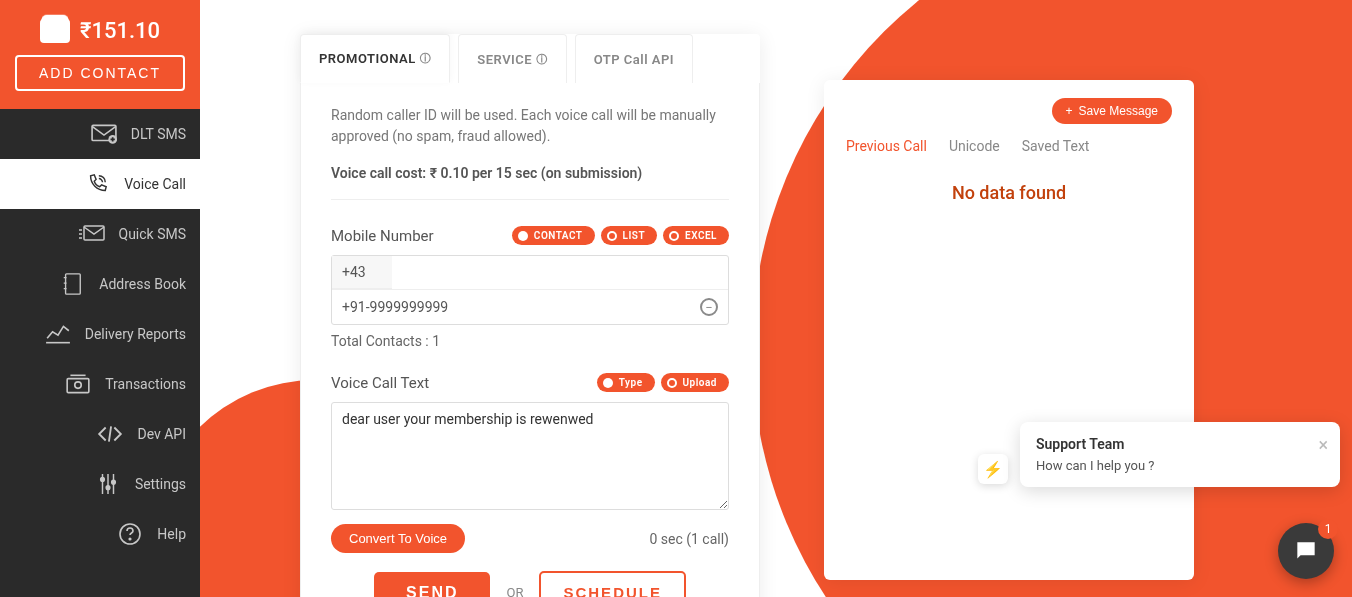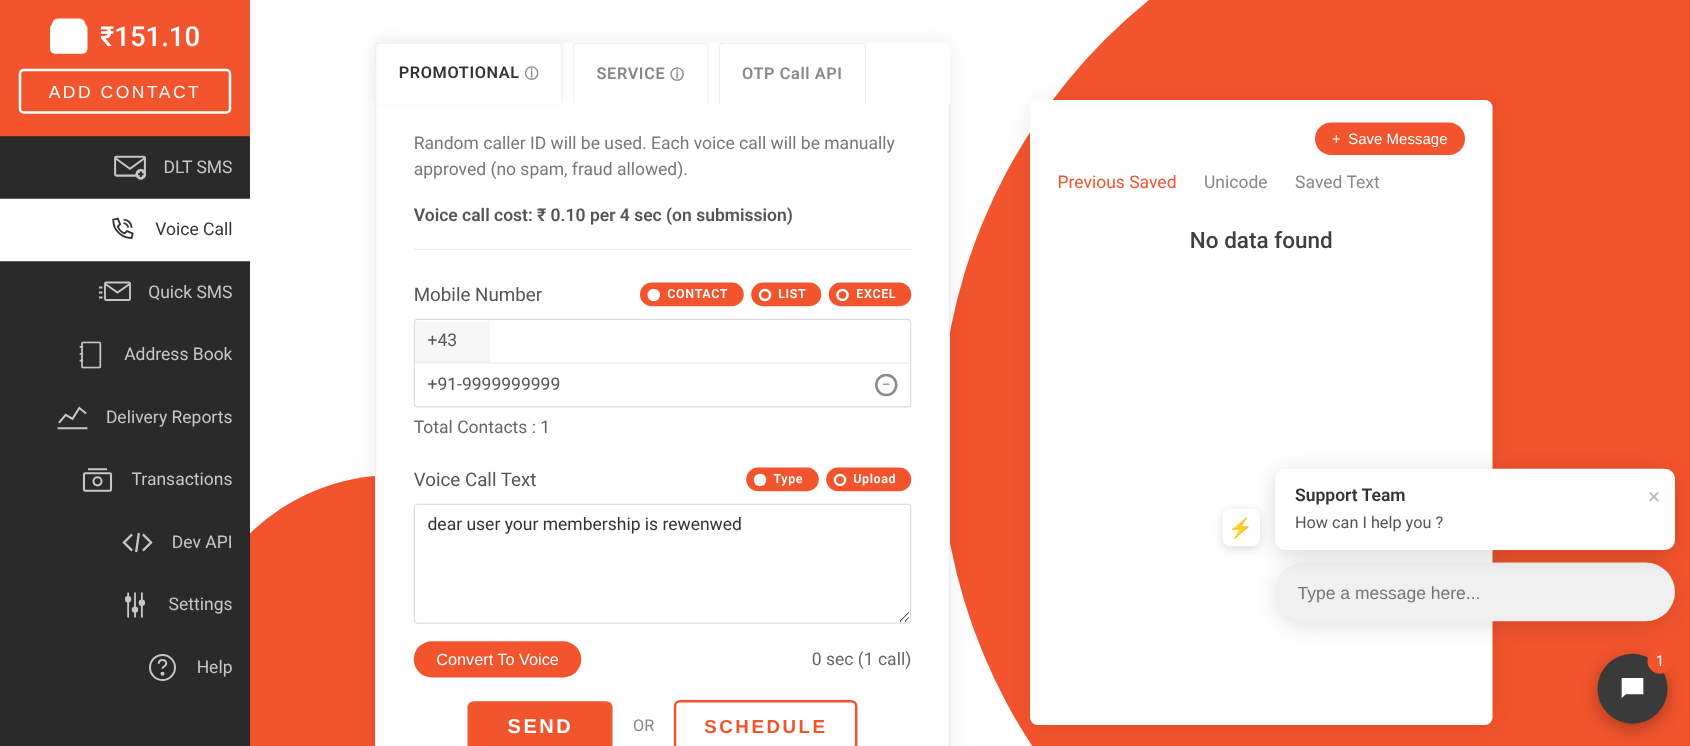--- a/index.html
+++ b/index.html
@@ -164,21 +164,21 @@
   .mobile-box .prefix-row{border-bottom:1px solid #eee;}
   .mobile-box input.prefix-inp{border:none;outline:none;font-size:14px;padding:8px 6px;width:calc(100% - 70px);}
   .contact-row{display:flex;justify-content:space-between;align-items:center;padding:8px 10px;}
   .contact-row .num{color:#555;font-size:14px;}
   .circle-minus{
     width:18px;height:18px;border:2px solid #8a8a8a;border-radius:50%;color:#8a8a8a;
     display:flex;align-items:center;justify-content:center;font-size:13px;line-height:1;cursor:pointer;
   }
   .total-contacts{color:#666;font-size:14px;margin-bottom:24px;}
   textarea.voicetext{
-    width:100%;height:96px;border:1px solid #ddd;border-radius:3px;padding:8px 10px;
+    width:100%;height:108px;border:1px solid #ddd;border-radius:3px;padding:8px 10px;
     font-size:14px;color:#333;resize:vertical;font-family:inherit;
   }
   .convert-row{display:flex;justify-content:space-between;align-items:center;margin-top:10px;margin-bottom:18px;}
   .btn-red{
     background:#f2542d;color:#fff;border:none;border-radius:16px;padding:7px 18px;
     font-size:13px;cursor:pointer;
   }
   .call-count{color:#666;font-size:14px;}
   .action-row{display:flex;align-items:center;gap:16px;justify-content:center;}
   .btn-send{
@@ -198,21 +198,21 @@
     padding:18px 22px;
   }
   .save-msg-row{text-align:right;margin-bottom:14px;}
   .btn-savemsg{
     background:#f2542d;color:#fff;border:none;border-radius:14px;padding:6px 14px;
     font-size:12px;cursor:pointer;display:inline-flex;align-items:center;gap:6px;
   }
   .right-tabs{display:flex;gap:22px;margin-bottom:28px;}
   .right-tabs .rtab{font-size:14px;color:#888;cursor:pointer;}
   .right-tabs .rtab.active{color:#f2542d;}
-  .nodata{text-align:center;color:#404040;font-size:18px;font-weight:500;}
+  .nodata{text-align:center;color:#c2410c;font-size:18px;font-weight:500;}
 
   
   .chat-widget{
     position:absolute;right:12px;bottom:100px;width:320px;z-index:5;
   }
   .chat-bubble{
     background:#fff;border-radius:8px;box-shadow:0 4px 18px rgba(0,0,0,.15);
     padding:14px 16px;margin-bottom:10px;position:relative;
   }
   .chat-bubble .close-x{position:absolute;right:12px;top:12px;color:#bbb;font-size:18px;cursor:pointer;}
@@ -352,21 +352,21 @@
     <div class="tab">
       <span>SERVICE</span>
       <span class="infoicon">ⓘ</span>
     </div>
     <div class="tab">
       <span>OTP Call API</span>
     </div>
   </div>
   <div class="card-body">
     <div class="info-text">Random caller ID will be used. Each voice call will be manually approved (no spam, fraud allowed).</div>
-    <div class="cost-text">Voice call cost: ₹ 0.10 per 4 sec (on submission)</div>
+    <div class="cost-text">Voice call cost: ₹ 0.10 per 15 sec (on submission)</div>
     <hr class="sep">
 
     <div class="row-label">
       <div class="lbl">Mobile Number</div>
       <div class="pill-group">
         <div class="pill">
             <span class="dot"></span>
             <span>CONTACT</span>
           </div>
         <div class="pill">
@@ -422,38 +422,35 @@
 </div>
 
 <div class="right-panel">
   <div class="save-msg-row">
     <button class="btn-savemsg">
       <span>+</span>
       <span>Save Message</span>
     </button>
   </div>
   <div class="right-tabs">
-    <div class="rtab active">Previous Saved</div>
+    <div class="rtab active">Previous Call</div>
     <div class="rtab">Unicode</div>
     <div class="rtab">Saved Text</div>
   </div>
   <div class="nodata">No data found</div>
 </div>
 
 <div class="chat-widget">
   <div class="chat-avatar">
     <span>⚡</span>
   </div>
   <div class="chat-bubble">
     <span class="close-x">×</span>
     <div class="chat-title">Support Team</div>
     <div class="chat-text">How can I help you ?</div>
-  </div>
-  <div class="chat-input-row">
-    <input placeholder="Type a message here..." style="">
   </div>
 </div>
 
 <div class="chat-fab">
   <svg viewBox="0 0 24 24">
       <path d="M4 4h16v12H7l-3 3V4z"></path>
       <circle cx="9" cy="10" r="1"></circle>
       <circle cx="12" cy="10" r="1"></circle>
       <circle cx="15" cy="10" r="1"></circle>
     </svg>

